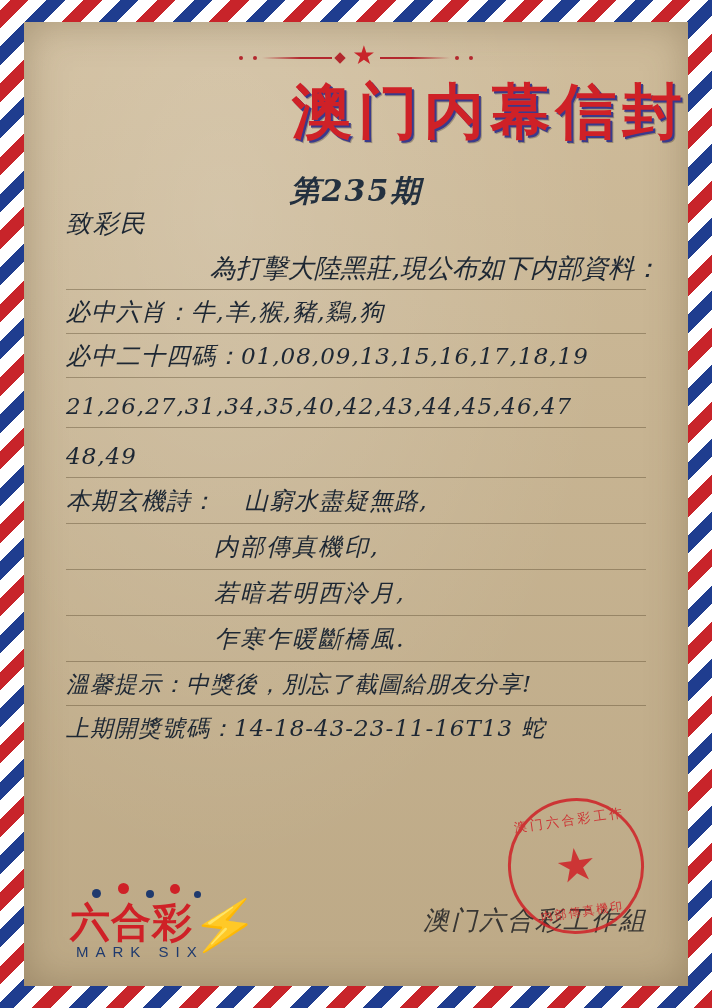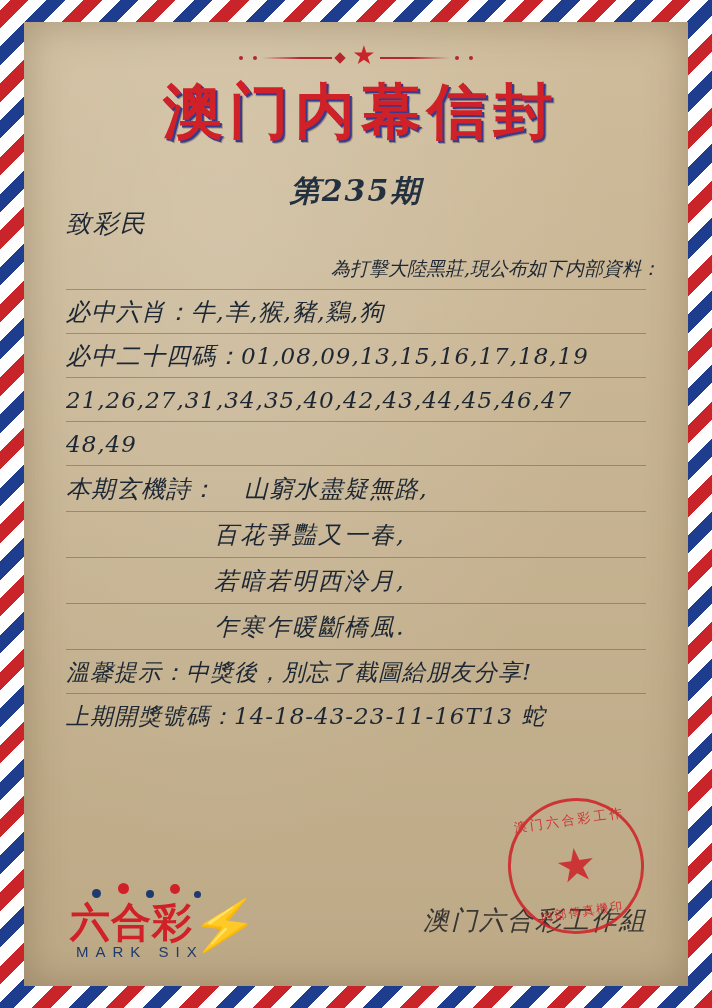--- a/index.html
+++ b/index.html
@@ -87,21 +87,21 @@
     background: #b3282e;
     transform: rotate(45deg);
     margin: 0 4px;
   }
 
   
   #title {
     position: absolute;
     top: 50px;
     left: 10px; right: 0;
-    text-align: center;
+    text-align: right;
     font-family: "DejaVu Serif", serif;
     font-weight: bold;
     font-size: 60px;
     letter-spacing: 6px;
     color: #cf2127;
     text-shadow:
       2px 2px 0 #3a3a8c,
       3px 3px 0 rgba(0,0,0,0.25);
   }
   #issue {
@@ -135,33 +135,34 @@
     height: 44px;
     white-space: nowrap;
   }
   .line.tall { height: 46px; line-height: 46px; }
   .salutation {
     font-size: 25px;
     letter-spacing: 2px;
   }
   .notice {
     text-align: right;
-    font-size: 19px;
+    font-size: 26px;
     letter-spacing: 0px;
     padding-right: 28px;
   }
   .key {
     font-size: 24px;
     letter-spacing: 1px;
   }
   .nums {
     font-family: "DejaVu Serif", serif;
     font-style: italic;
     font-size: 23px;
     letter-spacing: 1px;
+    margin-top: 6px;
   }
   .poem-head { font-size: 24px; letter-spacing: 1px; }
   .poem-line {
     font-size: 24px;
     letter-spacing: 2px;
     padding-left: 190px;
   }
   .tip { font-size: 23px; letter-spacing: 1px; }
   .last { font-size: 23px; letter-spacing: 1px; }
 
@@ -314,21 +315,21 @@
       </div>
 
       <div class="line nums underline-row">
         <span>48,49</span>
       </div>
 
       <div class="line poem-head tall underline-row">
         <span>本期玄機詩：</span><span style="margin-left:28px">山窮水盡疑無路,</span>
       </div>
 
-      <div class="line poem-line tall underline-row">百花爭豔又一春,</div>
+      <div class="line poem-line tall underline-row">内部傳真機印,</div>
       <div class="line poem-line tall underline-row">若暗若明西泠月,</div>
       <div class="line poem-line tall underline-row">乍寒乍暖斷橋風.</div>
 
       <div class="line tip underline-row">
         <span>溫馨提示：</span><span>中獎後，別忘了截圖給朋友分享!</span>
       </div>
 
       <div class="line last">
         <span>上期開獎號碼：</span><span>14-18-43-23-11-16T13  蛇</span>
       </div>

